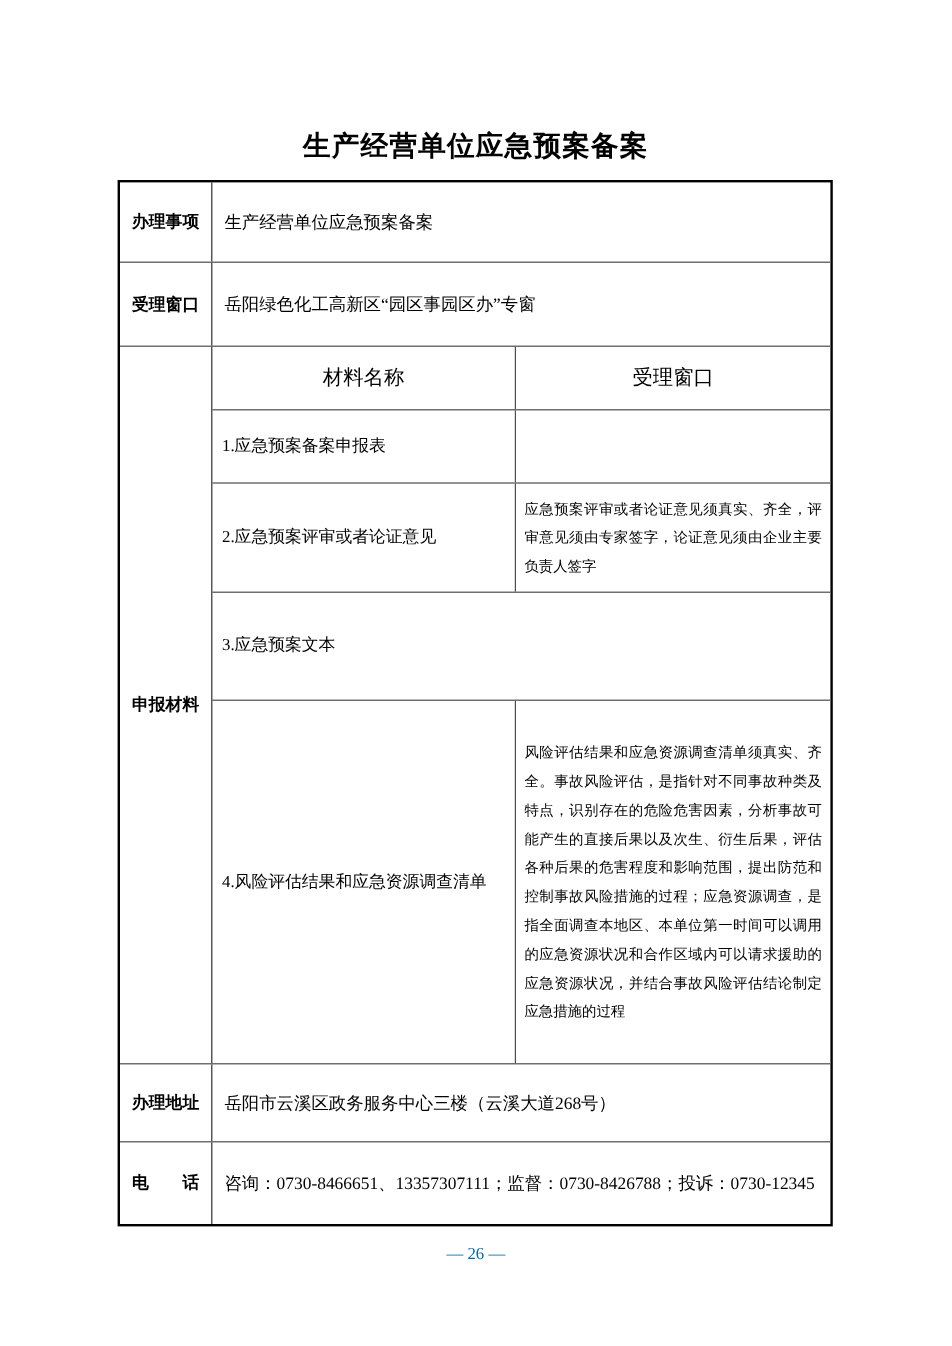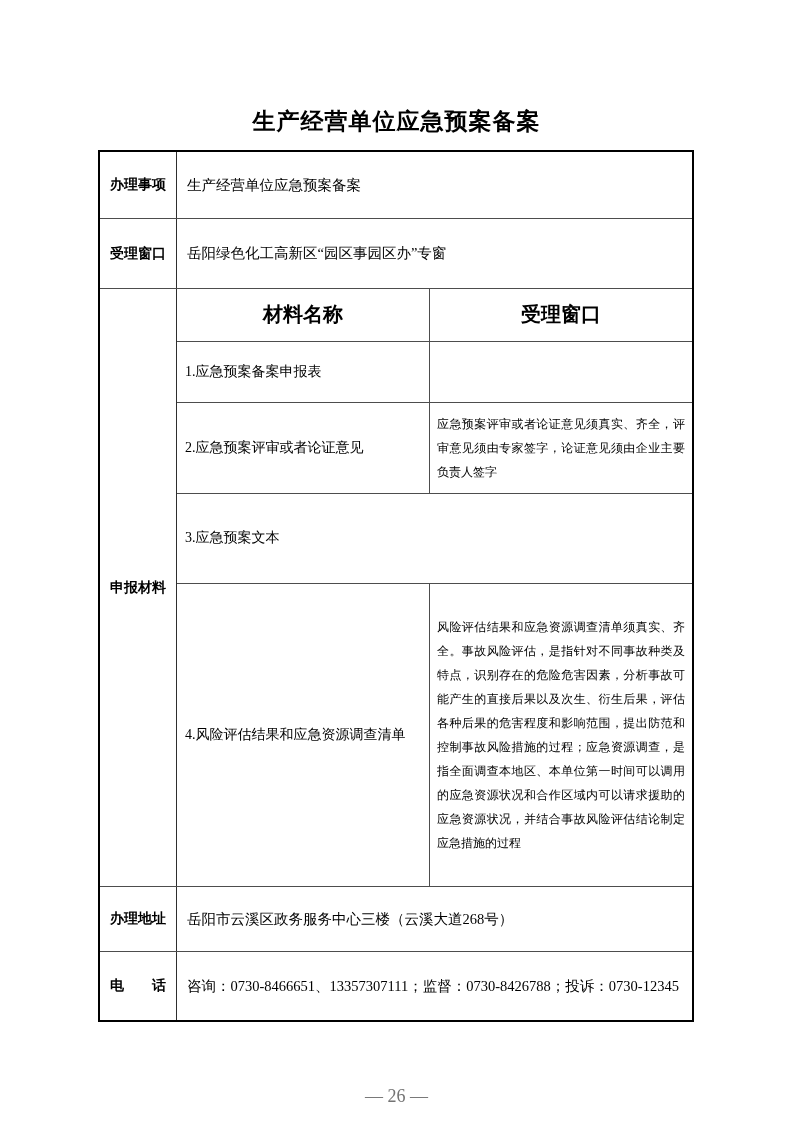--- a/index.html
+++ b/index.html
@@ -59,31 +59,31 @@
     font-size: 14px;
   }
   .scell-notes {
     flex: 1; border-left: 1px solid #4d4d4d;
     display: flex; align-items: center;
     padding: 2px 7px;
   }
   .s-header .scell-name, .s-header .scell-notes {
     justify-content: center; padding: 0;
     font-family: "Liberation Sans", sans-serif;
-    font-weight: bold; font-size: 20px; text-align: center;
+    font-weight: normal; font-size: 17px; text-align: center;
   }
   .notes-text {
     width: 100%;
     font-size: 12px; line-height: 24px;
     text-align: justify; text-justify: inter-ideograph;
     word-break: break-all;
   }
   .page-footer {
     position: absolute; top: 1038px; left: 0; width: 100%;
-    text-align: center; font-size: 18px; color: #737373; margin-top: 48px;
+    text-align: center; font-size: 14px; color: #0369a1;
   }
 </style>
 </head>
 <body>
 
 <div class="page-title">生产经营单位应急预案备案</div>
 
 <div class="filing-table">
 
   <div class="trow r-item">

